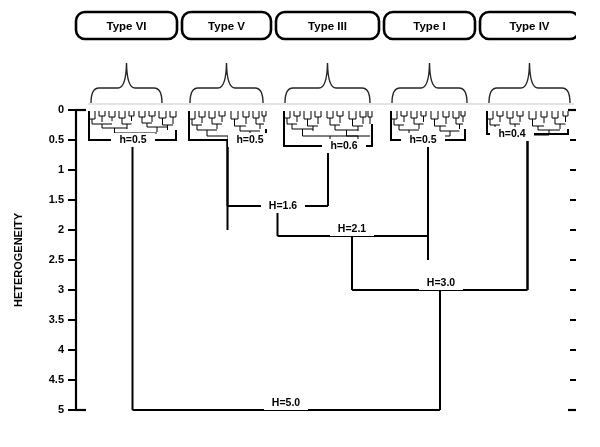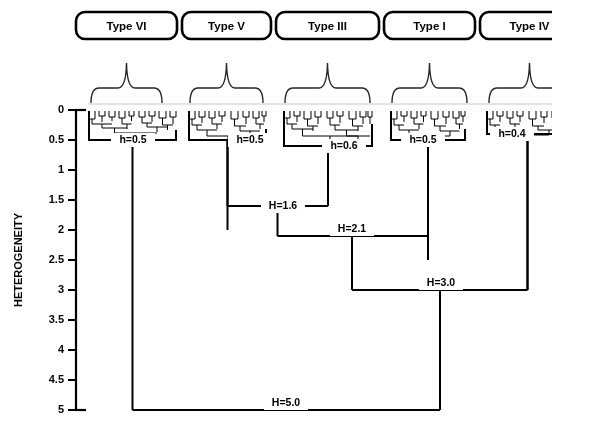--- a/index.html
+++ b/index.html
@@ -9,20 +9,21 @@
   }
   body {
     font-family: "Liberation Sans", sans-serif;
   }
   #stage {
     position: relative;
     width: 552px;
     height: 447px;
     background: #ffffff;
     overflow: hidden;
+    padding-left: 24px;
   }
   svg#figure {
     position: absolute;
     left: 0;
     top: 0;
     width: 600px;
     height: 447px;
     display: block;
   }
   .typebox-rect {

